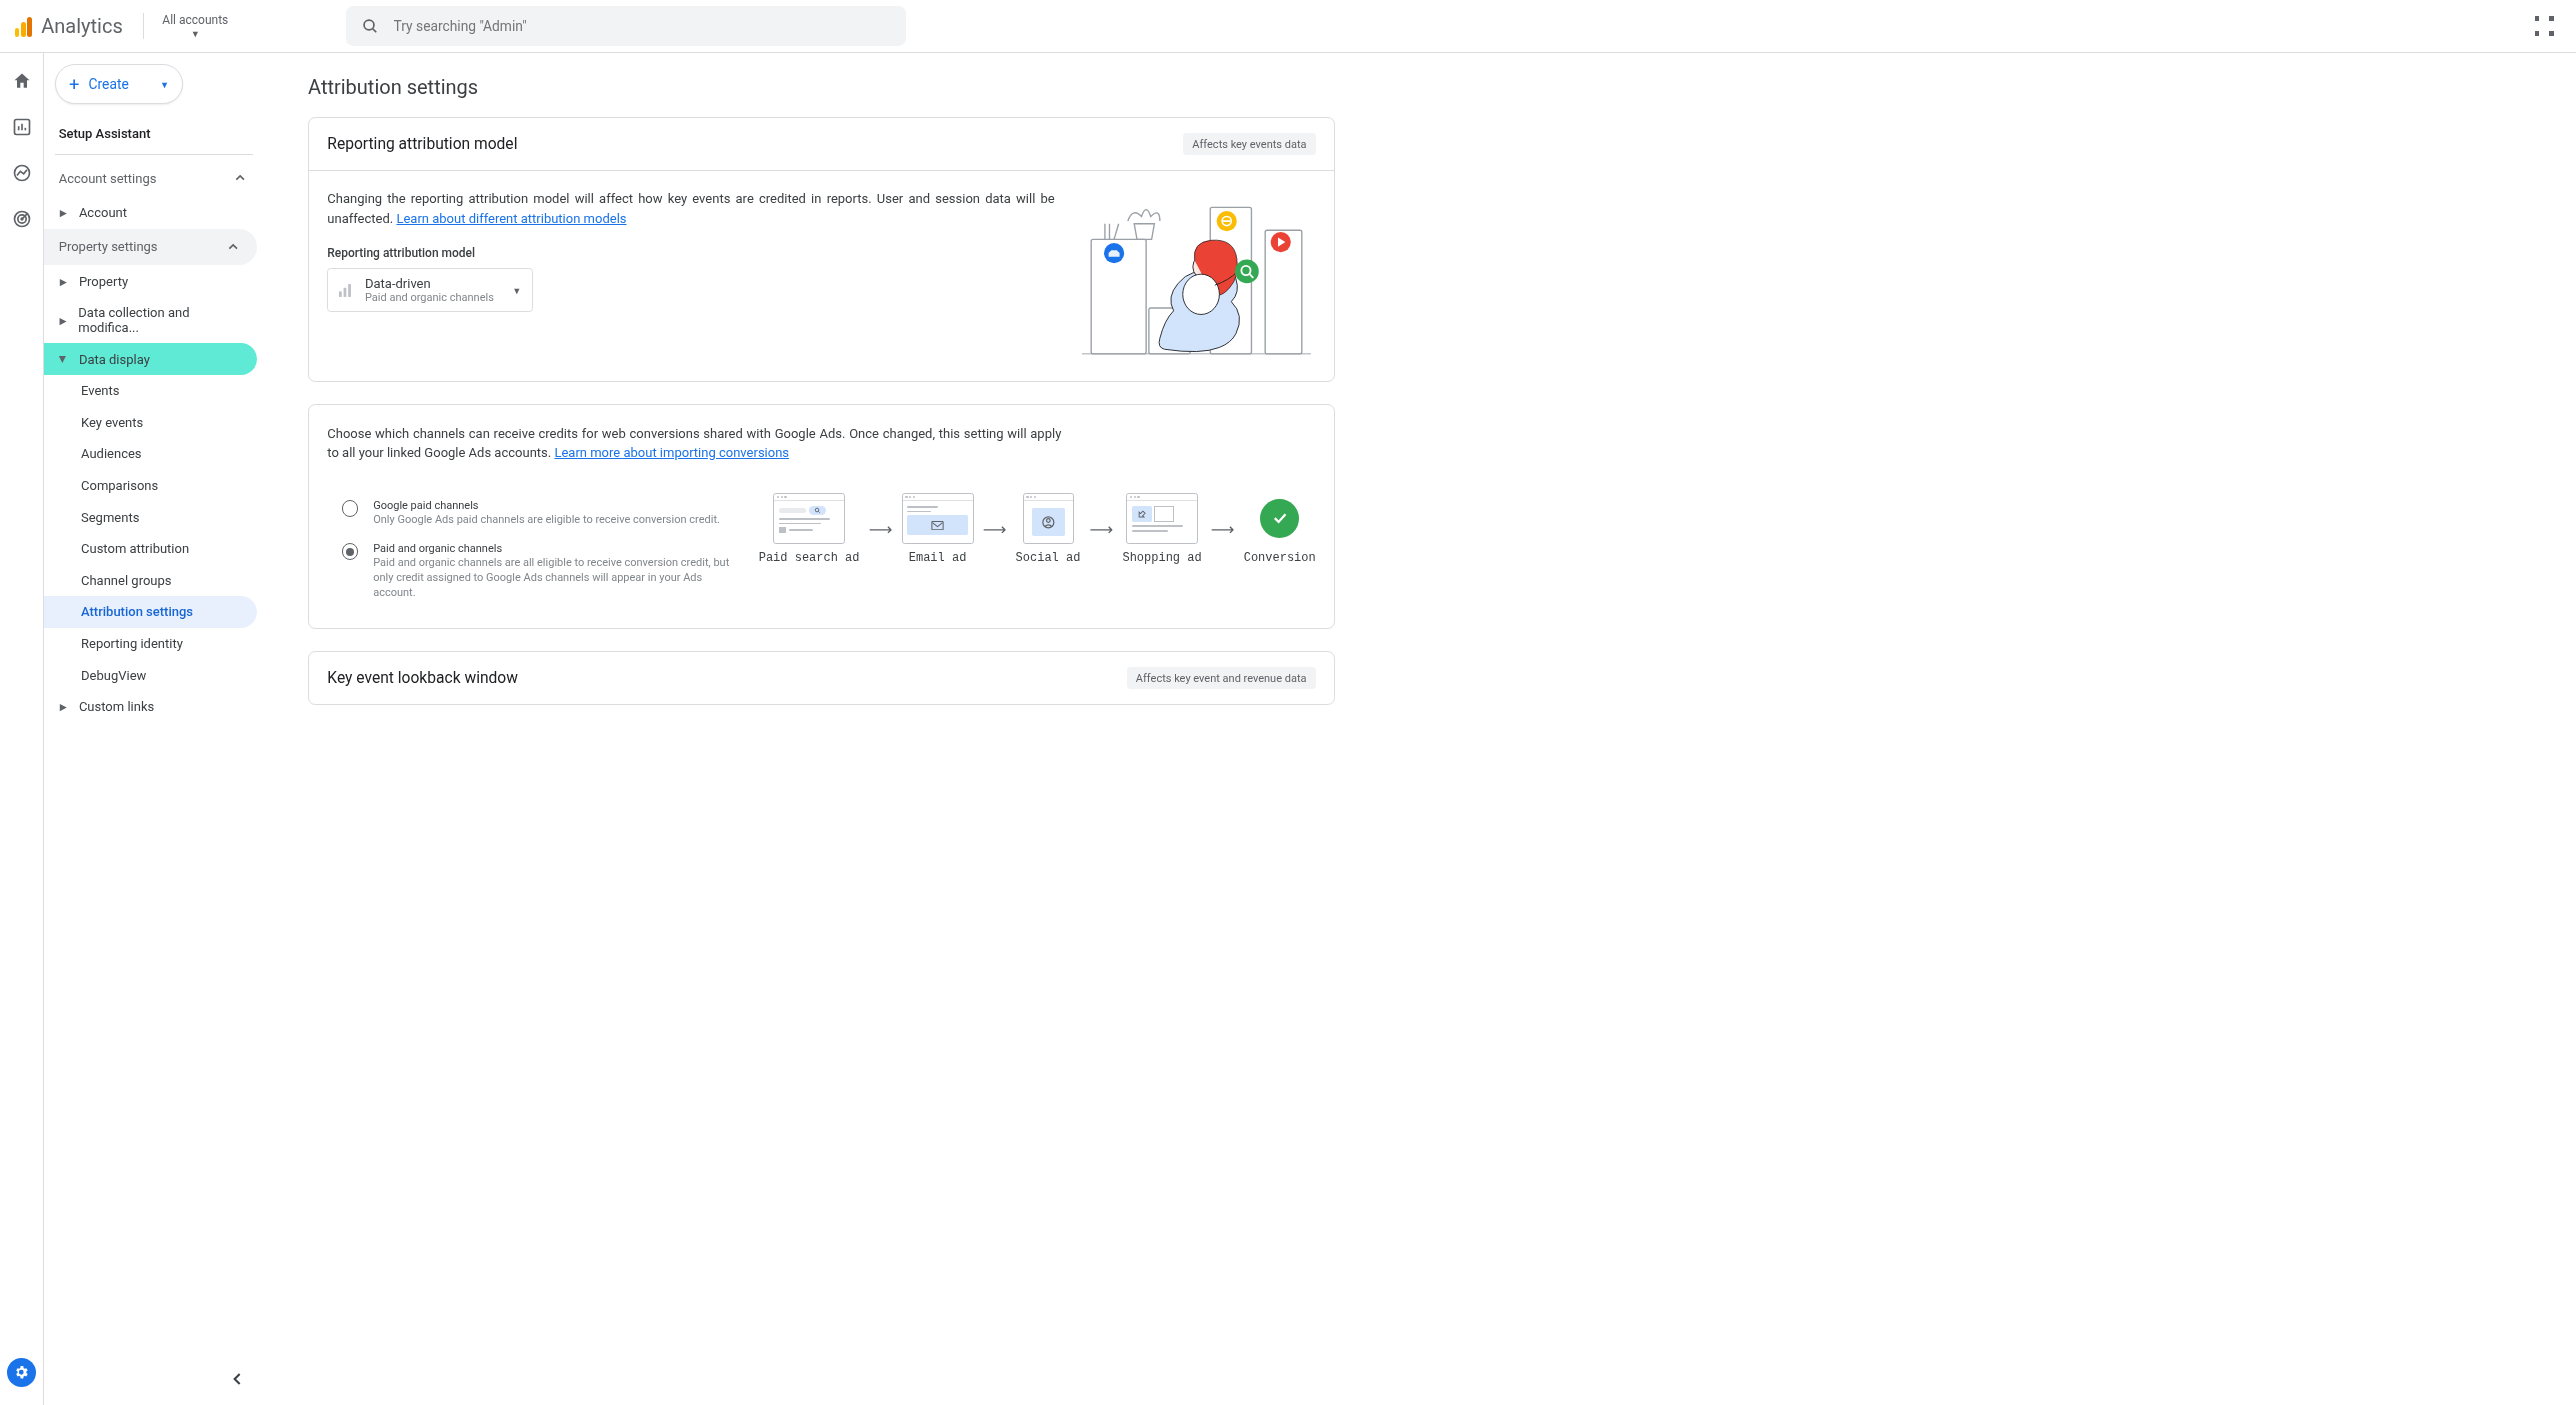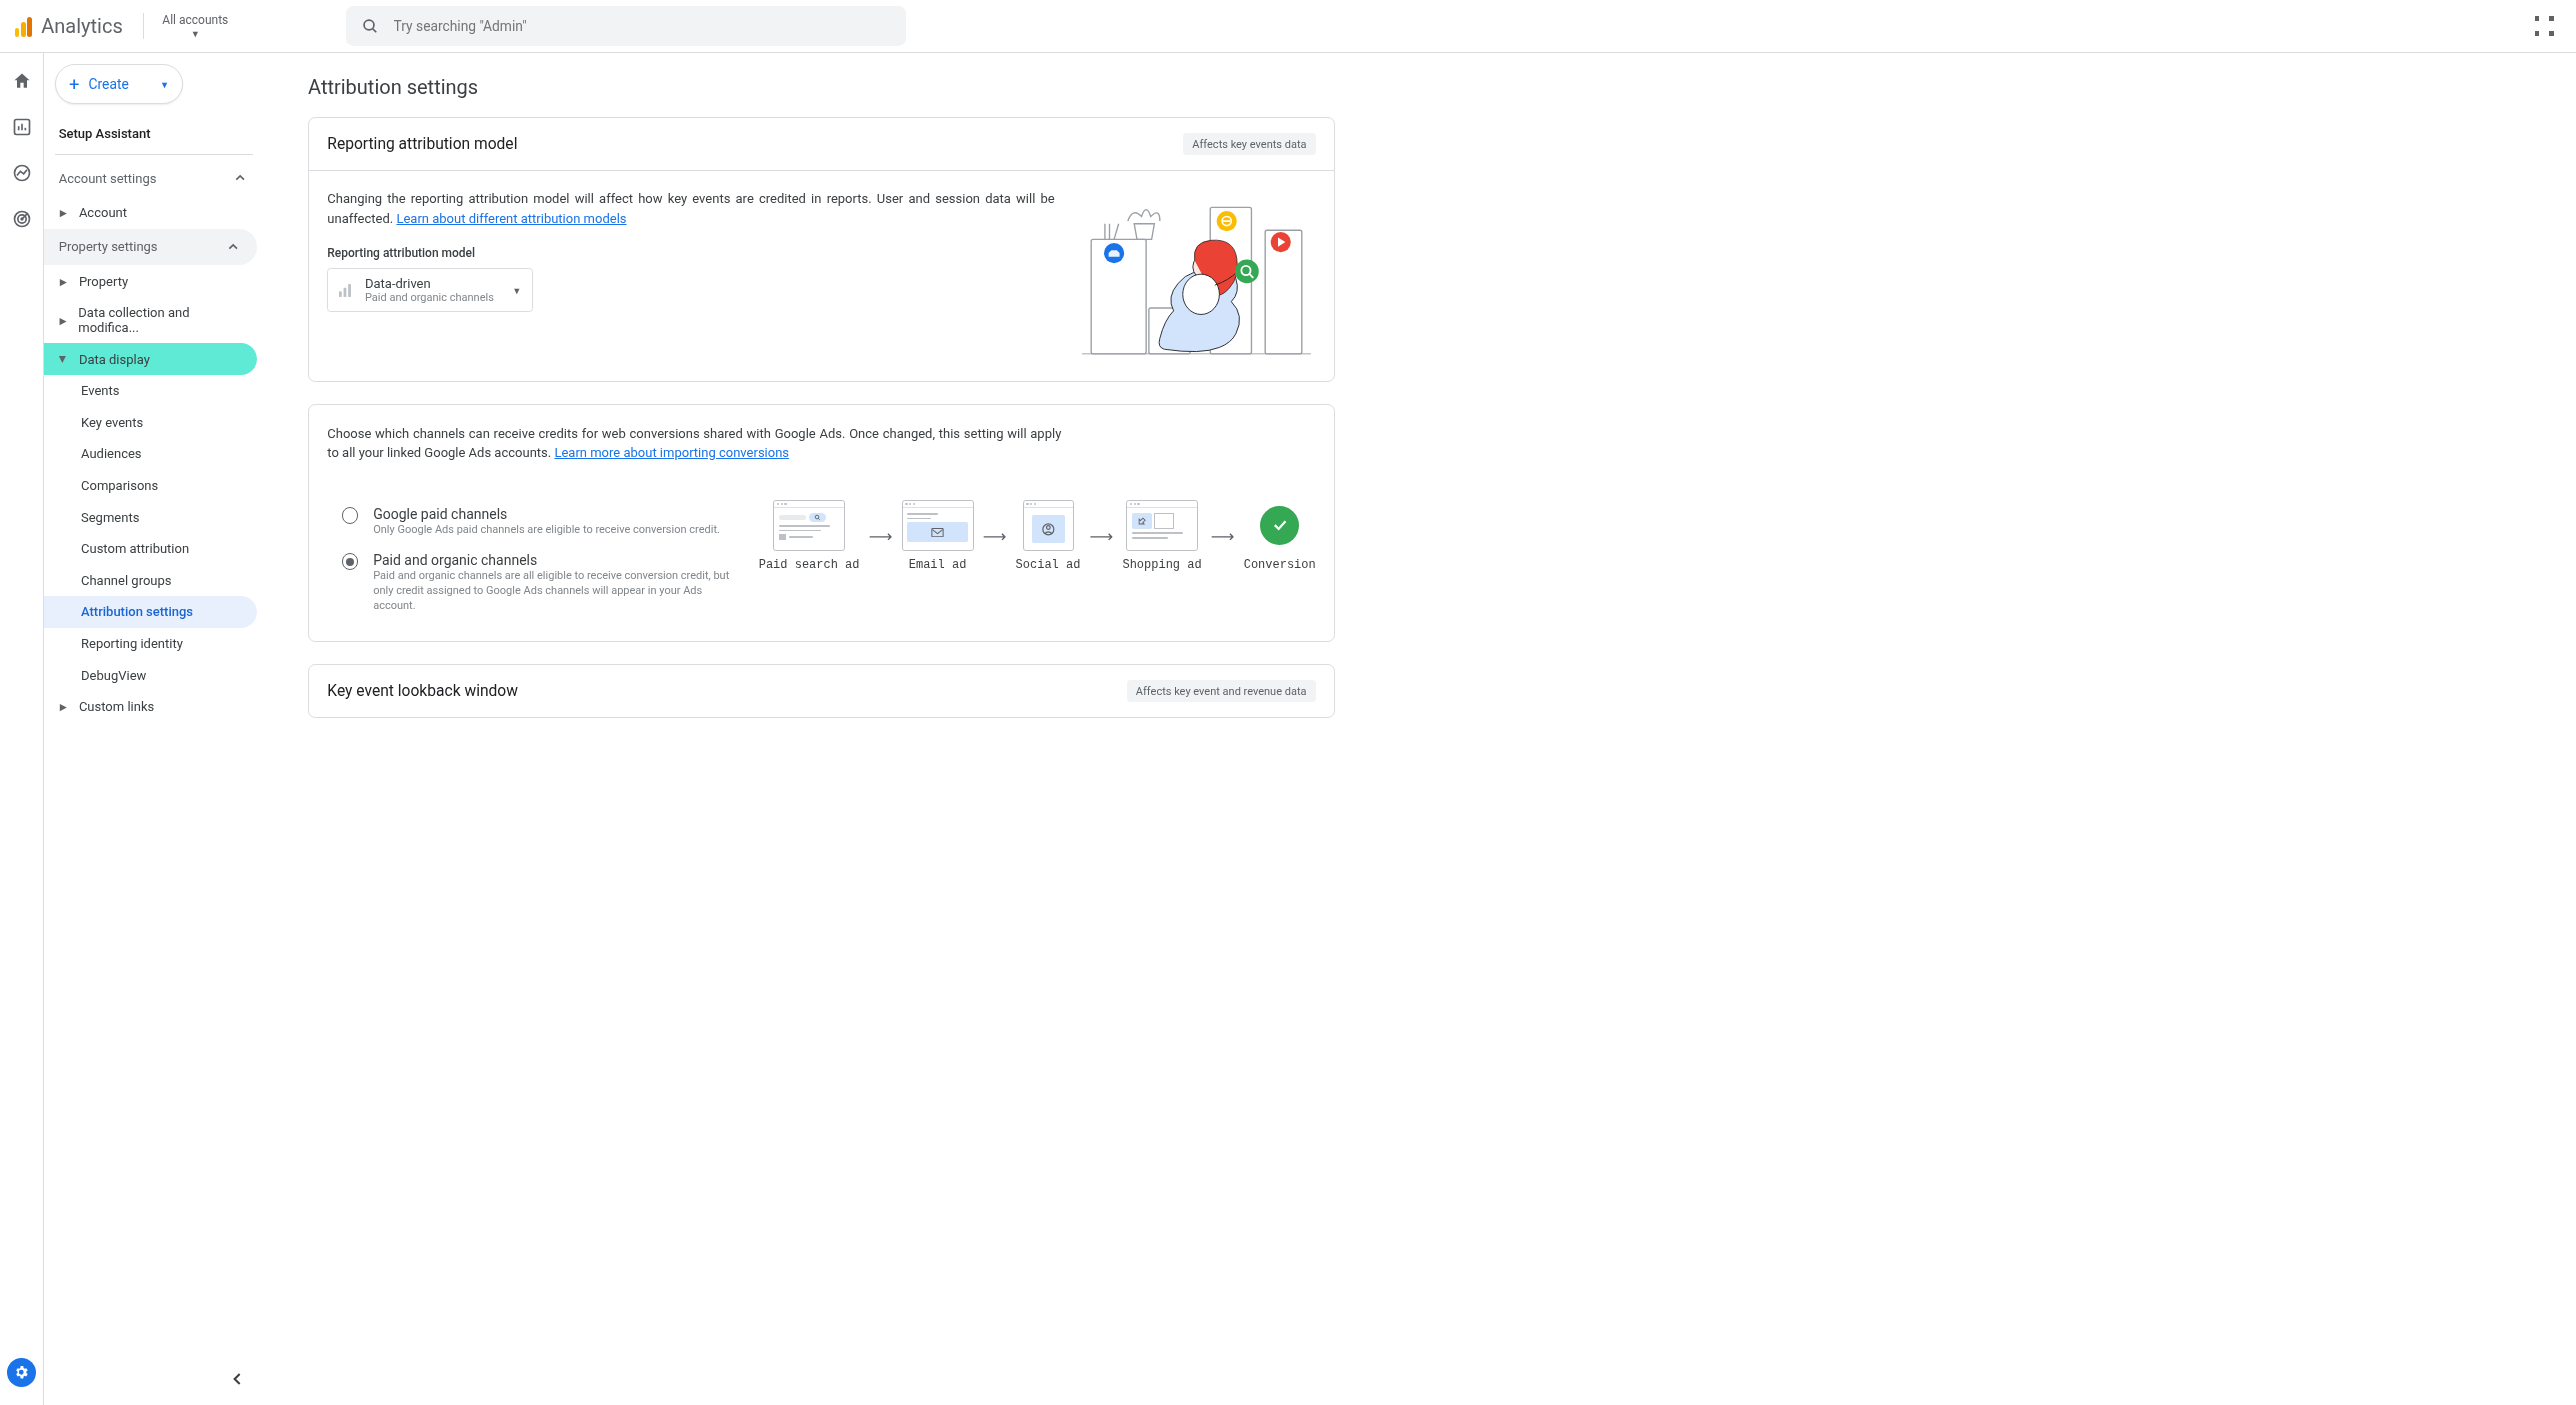--- a/index.html
+++ b/index.html
@@ -67,21 +67,21 @@
 .dd-txt { display: flex; flex-direction: column; flex: 1; }
 .dd-main { font-size: 13px; color: #3c4043; }
 .dd-sub { font-size: 11px; color: #80868b; }
 .dd-arr { color: #5f6368; font-size: 9.2px; }
 .illus { width: 239px; flex-shrink: 0; }
 
 .radio-row { display: flex; gap: 14.7px; padding: 5.5px 0 9.2px 14.7px; }
 .radio-o { width: 16.5px; height: 16.5px; border: 1.8px solid #5f6368; border-radius: 50%; flex-shrink: 0; margin-top: 1.8px; cursor: pointer; display: flex; align-items: center; justify-content: center; }
 .radio-o.sel { border-color: #5f6368; }
 .radio-o.sel::after { content: ''; width: 8.3px; height: 8.3px; background: #5f6368; border-radius: 50%; }
-.radio-txt .t { font-size: 14px; color: #3c4043; }
+.radio-txt .t { font-size: 11px; color: #3c4043; }
 .radio-txt .s { font-size: 11px; color: #80868b; line-height: 1.4; max-width: 422px; }
 
 .flow { display: flex; align-items: center; gap: 9.2px; flex-shrink: 0; }
 .flow-step { display: flex; flex-direction: column; align-items: center; gap: 7.3px; }
 .flow-box { width: 72px; height: 51px; border: 0.9px solid #bdc1c6; border-radius: 2.8px; background: #fff; position: relative; padding: 4.6px; }
 .flow-box .topbar { position: absolute; top: 0; left: 0; right: 0; height: 7.3px; border-bottom: 0.9px solid #e0e0e0; }
 .flow-box .dots { position: absolute; top: 1.8px; left: 2.8px; display: flex; gap: 1.4px; }
 .flow-box .dots span { width: 2.3px; height: 2.3px; background: #bdc1c6; border-radius: 50%; }
 .flow-inner { position: absolute; top: 7.3px; left: 0; right: 0; bottom: 0; padding: 4.6px; display: flex; flex-direction: column; gap: 2.8px; }
 .pill-sm { width: 27.5px; height: 5.5px; background: #e8eaed; border-radius: 2.8px; }
@@ -277,21 +277,21 @@
                 <circle cx="184" cy="89" r="5" fill="none" stroke="#fff" stroke-width="2"></circle>
                 <line x1="188" y1="93" x2="192" y2="97" stroke="#fff" stroke-width="2"></line>
               <circle cx="222" cy="58" r="11" fill="#ea4335"></circle>
                 <polygon points="219,53 219,63 227,58" fill="#fff"></polygon>
             </svg>
           </div>
         </div>
       </div>
 
       <div class="card">
-        <div class="card-body" style="flex-direction:column; gap:19px;">
+        <div class="card-body" style="flex-direction:column; gap:12px;">
           <div class="desc">
             <span>Choose which channels can receive credits for web conversions shared with Google Ads. Once changed, this setting will apply to all your linked Google Ads accounts. </span><a href="#">Learn more about importing conversions</a>
           </div>
           <div style="display:flex; gap:27.5px; align-items:flex-start;">
             <div style="flex-shrink:1;">
               <div class="radio-row">
                 <div class="radio-o"></div>
                 <div class="radio-txt">
                   <div class="t">Google paid channels</div>
                   <div class="s">Only Google Ads paid channels are eligible to receive conversion credit.</div>

